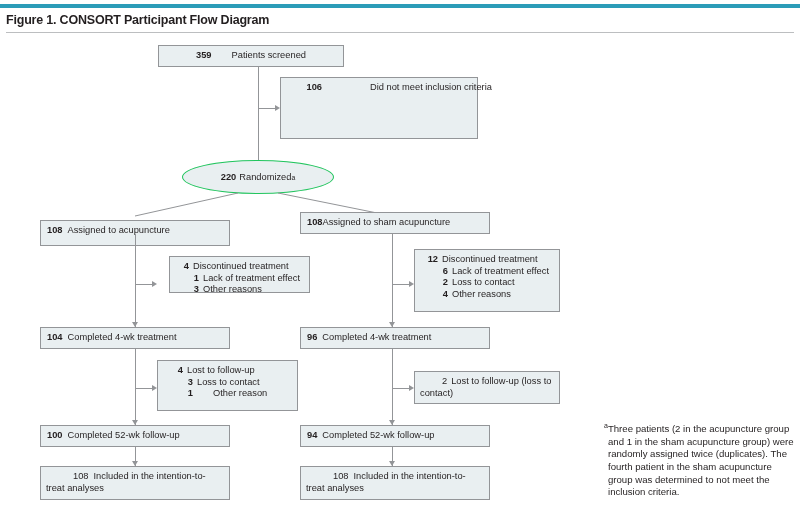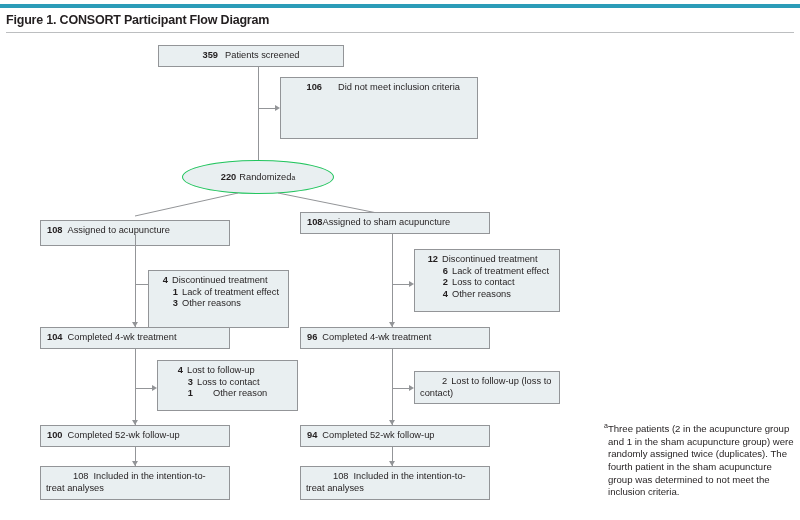--- a/index.html
+++ b/index.html
@@ -87,30 +87,30 @@
   .footnote sup{font-size:7px;}
 </style>
 </head>
 <body>
 
 <div class="rule-top"></div>
 <div class="fig-title">Figure 1. CONSORT Participant Flow Diagram</div>
 <div class="rule-under"></div>
 
 <div class="box plain" style="left:158px;top:45px;width:186px;height:22px;display:flex;align-items:center;justify-content:center;">
-  <span class="row"><span class="n">359</span><span class="t" style="padding-left:7px;">Patients screened</span></span>
+  <span class="row"><span class="n">359</span><span class="t" style="padding-left:20px;">Patients screened</span></span>
 </div>
 
 <div class="vline" style="left:258px;top:67px;height:93px;"></div>
 
 <div class="hline" style="left:258px;top:108px;width:17px;"></div>
 <div class="arrow-r" style="left:275px;top:104.5px;"></div>
 
 <div class="box" style="left:280px;top:77px;width:198px;height:62px;">
-  <span class="row indent"><span class="n n-w22">106</span><span class="t" style="padding-left:16px;">Did not meet inclusion criteria</span></span>
+  <span class="row indent"><span class="n n-w22">106</span><span class="t" style="padding-left:16px;margin-left:32px;">Did not meet inclusion criteria</span></span>
 </div>
 
 <div class="ellipse" style="left:182px;top:160px;width:152px;height:34px;">
   <span style="font-weight:bold;">220</span>
   <span style="width:3px;display:inline-block;"></span>
   <span>Randomized</span>
     <sup>a</sup>
 </div>
 
 <svg class="diag" style="left:0px;top:190px;width:800px;height:28px;">
@@ -128,21 +128,21 @@
 <div class="vline" style="left:135px;top:234px;height:93px;"></div>
 <div class="arrow-d" style="left:131.5px;top:322px;"></div>
 <div class="hline" style="left:135px;top:284px;width:17px;"></div>
 <div class="arrow-r" style="left:152px;top:280.5px;"></div>
 
 <div class="vline" style="left:392px;top:234px;height:93px;"></div>
 <div class="arrow-d" style="left:388.5px;top:322px;"></div>
 <div class="hline" style="left:392px;top:284px;width:17px;"></div>
 <div class="arrow-r" style="left:409px;top:280.5px;"></div>
 
-<div class="box" style="left:148px;top:256px;width:141px;height:58px;margin-top:14px;">
+<div class="box" style="left:169px;top:256px;width:141px;height:37px;">
   <span class="row"><span class="n n-w14">4</span><span class="t" style="padding-left:4px;">Discontinued treatment</span></span>
   <span class="row indent2"><span class="n n-w14">1</span><span class="t" style="padding-left:4px;">Lack of treatment effect</span></span>
   <span class="row indent2"><span class="n n-w14">3</span><span class="t" style="padding-left:4px;">Other reasons</span></span>
 </div>
 
 <div class="box" style="left:414px;top:249px;width:146px;height:63px;">
   <span class="row"><span class="n n-w18">12</span><span class="t" style="padding-left:4px;">Discontinued treatment</span></span>
   <span class="row indent2"><span class="n n-w18">6</span><span class="t" style="padding-left:4px;">Lack of treatment effect</span></span>
   <span class="row indent2"><span class="n n-w18">2</span><span class="t" style="padding-left:4px;">Loss to contact</span></span>
   <span class="row indent2"><span class="n n-w18">4</span><span class="t" style="padding-left:4px;">Other reasons</span></span>

